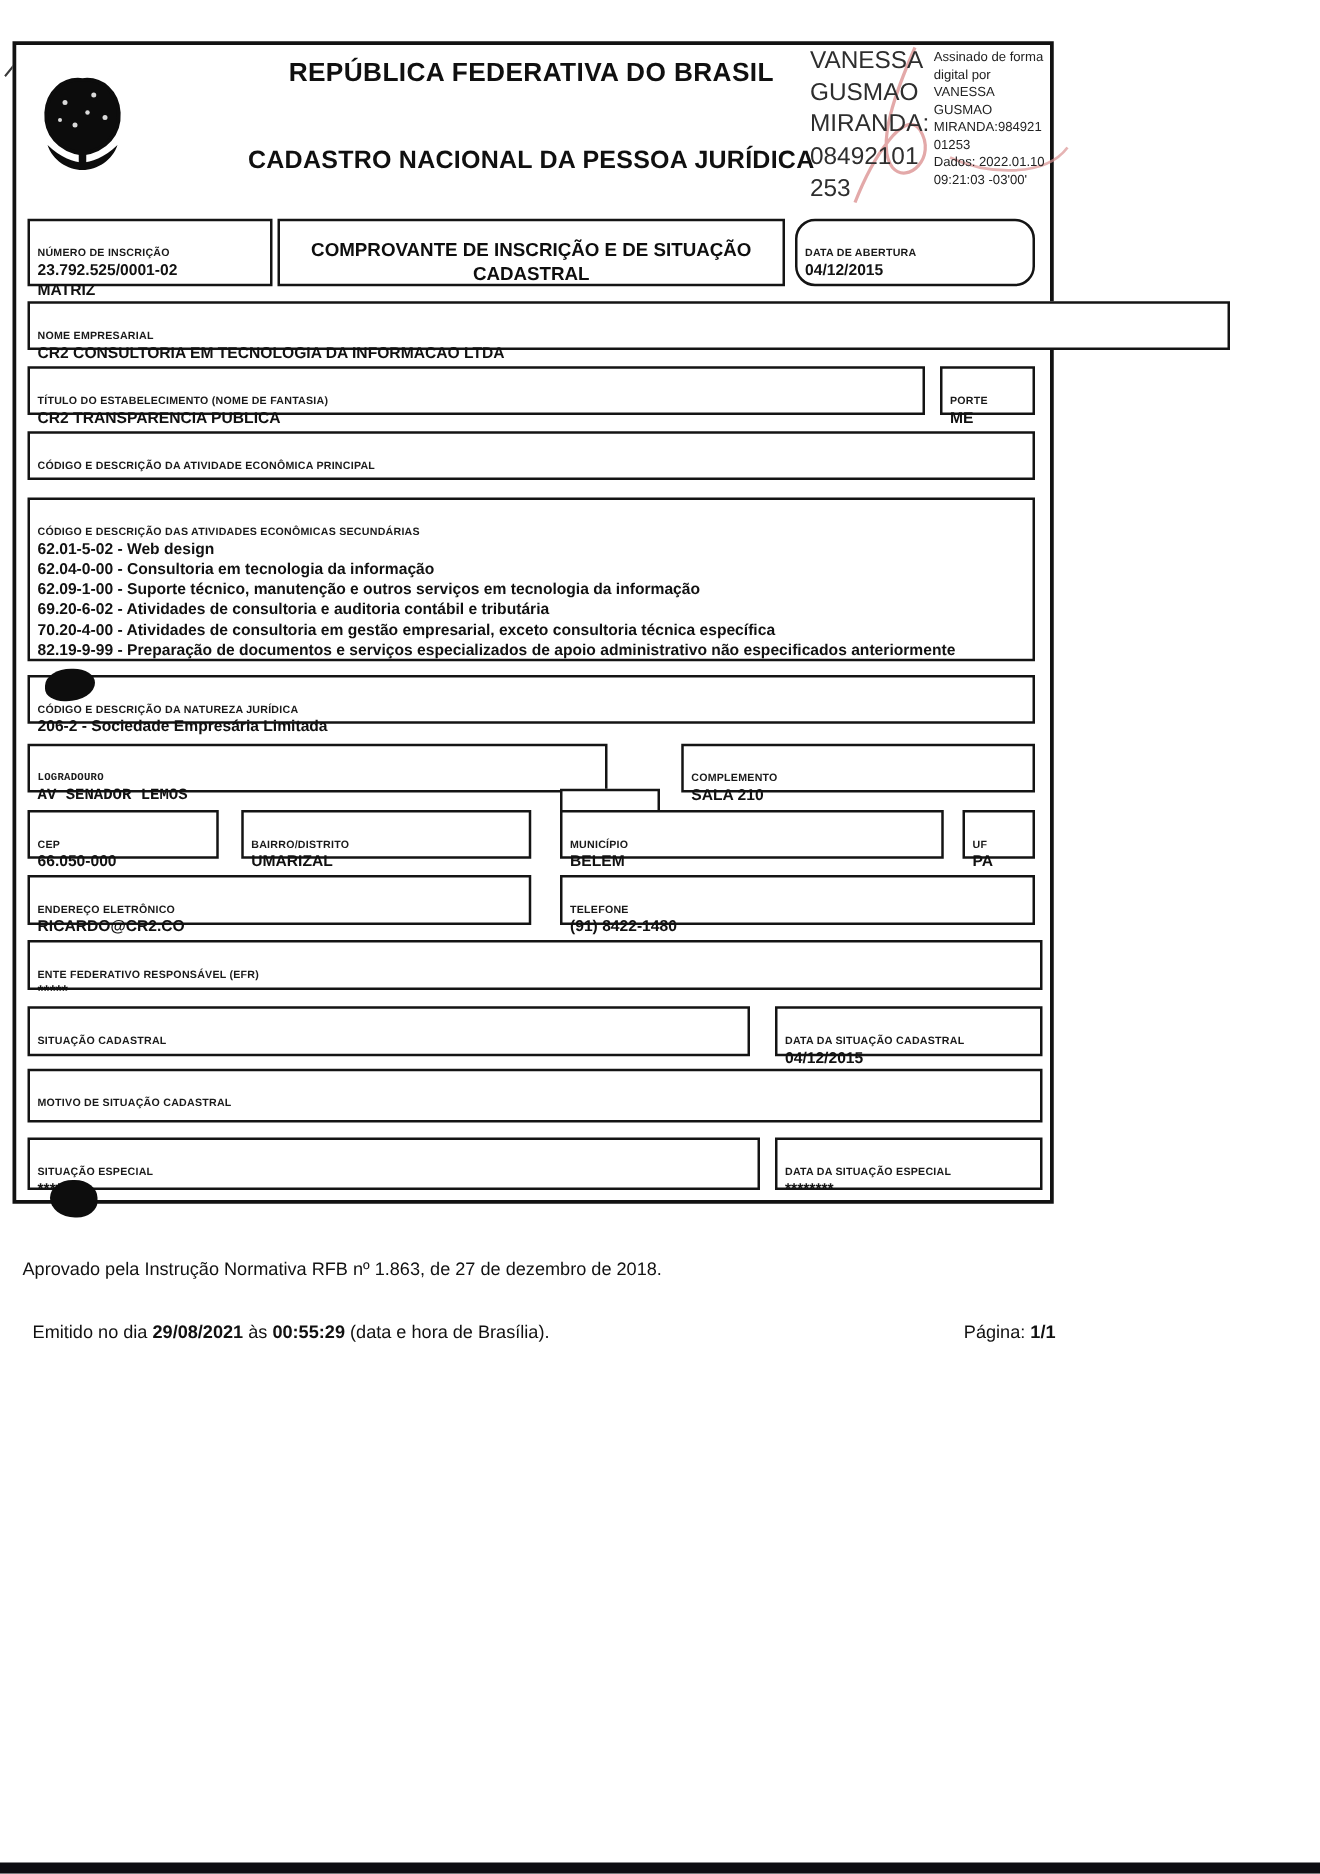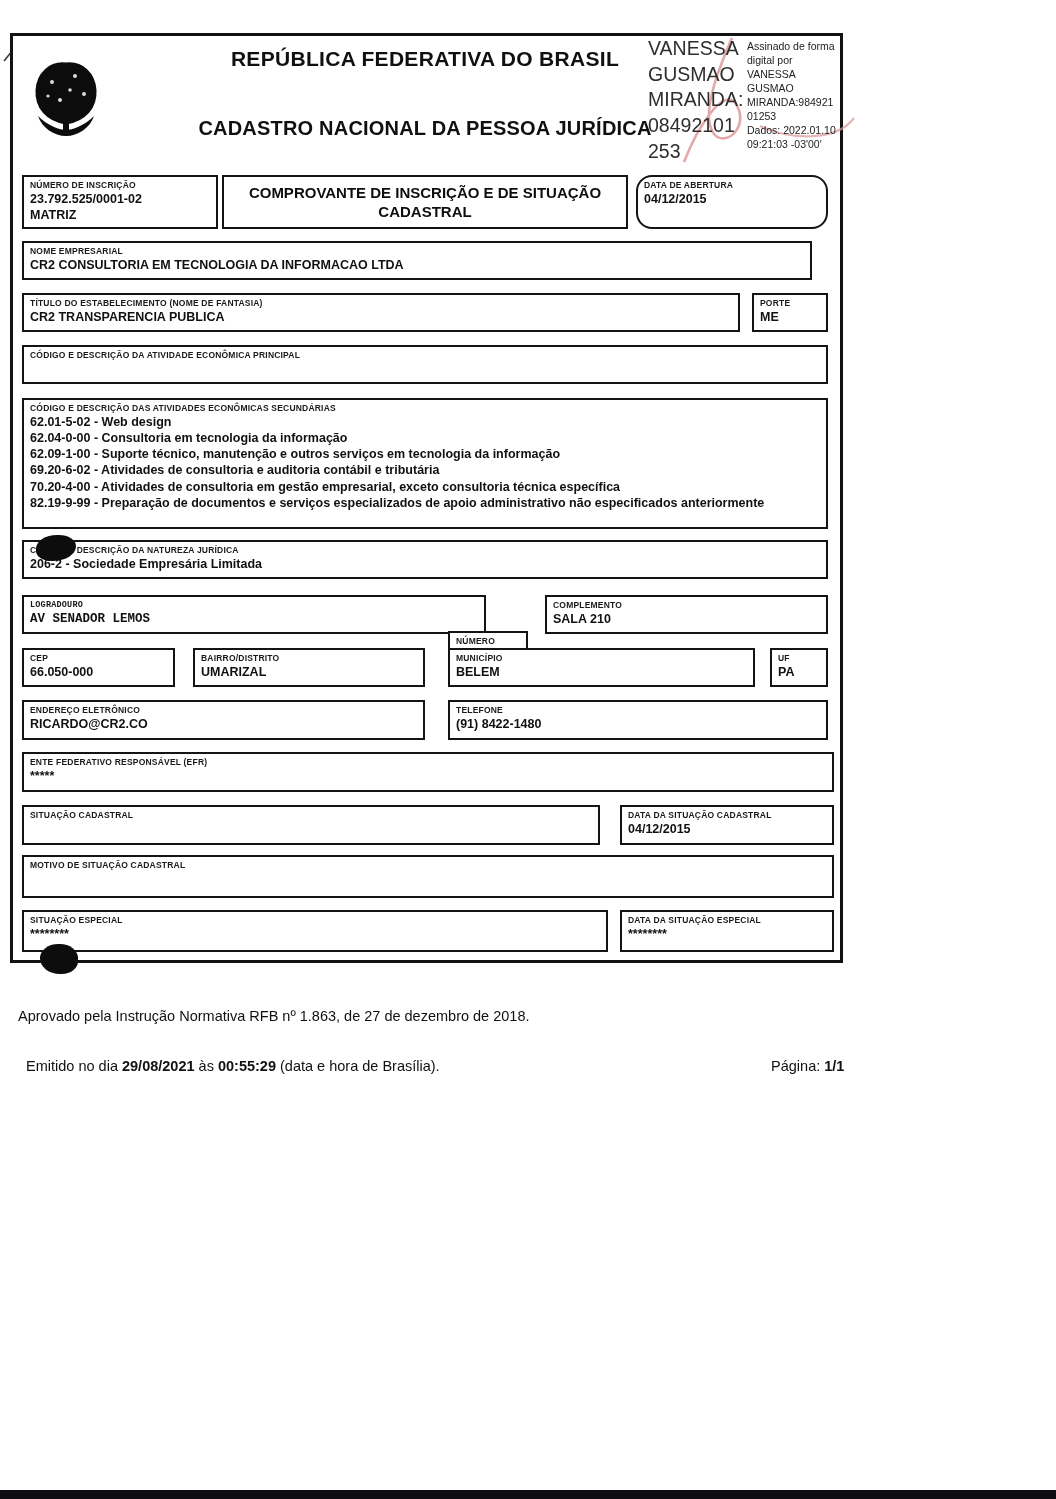--- a/index.html
+++ b/index.html
@@ -7,21 +7,21 @@
     width:1056px;height:1499px;position:relative;background:#ffffff;
     font-family:"Liberation Sans", sans-serif;color:#141414;overflow:hidden;
   }
   .frame{
     position:absolute;left:10px;top:33px;width:827px;height:924px;
     border:3px solid #121212;background:#ffffff;
   }
   .hdr-title{position:absolute;left:30px;width:790px;text-align:center;font-weight:bold;color:#101010;}
   .hdr-title.t1{top:47px;font-size:21px;letter-spacing:.3px;}
   .hdr-title.t2{top:117px;font-size:20px;letter-spacing:.2px;}
-  .fbox{position:absolute;border:2px solid #141414;background:#fff;padding:3px 6px 2px 6px;box-sizing:border-box;}
+  .fbox{position:absolute;border:2px solid #141414;background:#fff;padding:20px 6px 2px 6px;box-sizing:border-box;}
   .flab{display:block;font-size:8.5px;font-weight:bold;color:#1a1a1a;letter-spacing:.2px;line-height:1.25;white-space:nowrap;}
   .fval{display:block;font-size:12.5px;font-weight:bold;color:#111;line-height:1.3;white-space:pre-line;}
   .ctrbox{display:flex;align-items:center;justify-content:center;text-align:center;}
   .ctrbox .big{font-size:15px;font-weight:bold;line-height:1.25;color:#0e0e0e;}
   .sig-big{
     position:absolute;left:648px;top:36px;width:112px;font-size:19.5px;line-height:1.32;
     color:#2e2e2e;white-space:pre-line;font-weight:500;z-index:3;
   }
   .sig-small{
     position:absolute;left:747px;top:40px;width:98px;font-size:10.5px;line-height:1.33;
@@ -87,21 +87,21 @@
 MATRIZ</span>
 </div>
 <div class="fbox ctrbox" style="left:222px;top:175px;width:406px;height:54px;">
   <span class="big">COMPROVANTE DE INSCRIÇÃO E DE SITUAÇÃO CADASTRAL</span>
 </div>
 <div class="fbox" style="left:636px;top:175px;width:192px;height:54px;border-radius:16px;">
   <span class="flab">DATA DE ABERTURA</span>
   <span class="fval">04/12/2015</span>
 </div>
 
-<div class="fbox" style="left:22px;top:241px;width:790px;height:39px;">
+<div class="fbox" style="left:22px;top:241px;width:962px;height:39px;">
   <span class="flab">NOME EMPRESARIAL</span>
   <span class="fval">CR2 CONSULTORIA EM TECNOLOGIA DA INFORMACAO LTDA</span>
 </div>
 
 <div class="fbox" style="left:22px;top:293px;width:718px;height:39px;">
   <span class="flab">TÍTULO DO ESTABELECIMENTO (NOME DE FANTASIA)</span>
   <span class="fval">CR2 TRANSPARENCIA PUBLICA</span>
 </div>
 <div class="fbox" style="left:752px;top:293px;width:76px;height:39px;">
   <span class="flab">PORTE</span>

